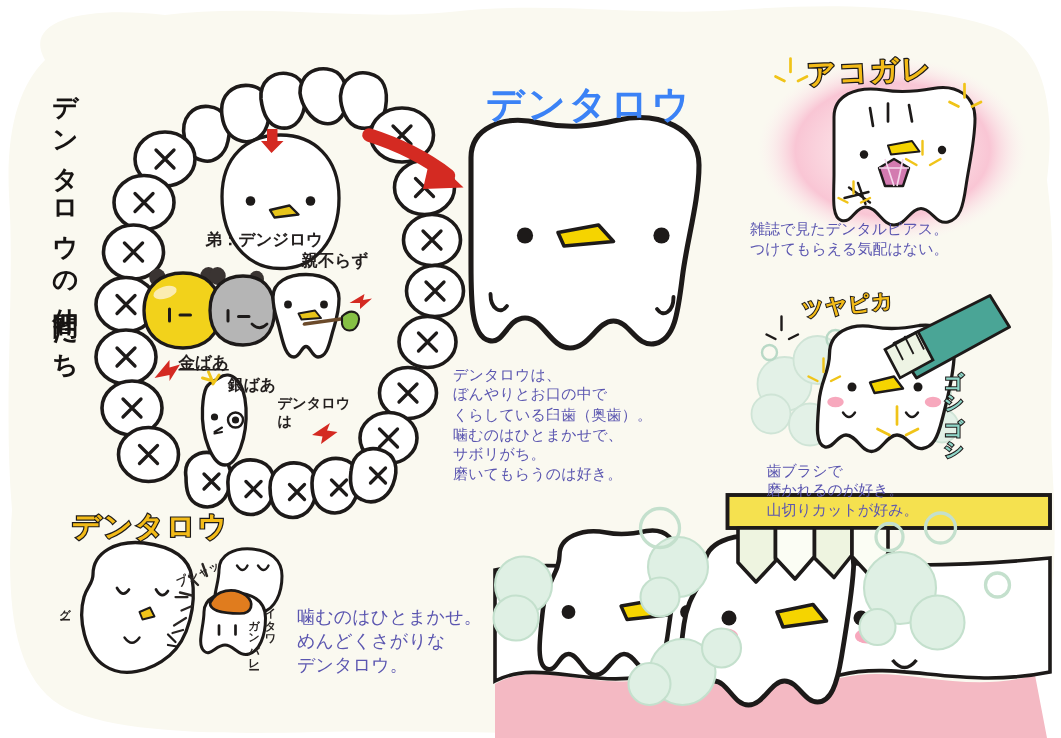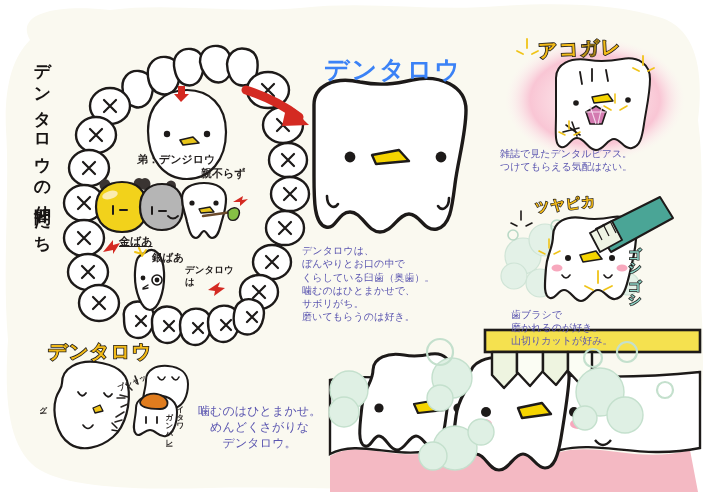--- a/index.html
+++ b/index.html
@@ -385,17 +385,17 @@
   <div class="txt sfx-yellow" style="left:48px; top:340px;">デンタロウ</div>
 
   <div class="txt sfx-tiny" style="left:117px; top:379px; transform:rotate(-24deg);">プシャッ</div>
 
   <div class="txt sfx-tiny-v" style="left:38px; top:400px; height:26px;">グー</div>
 
   <div class="txt sfx-tiny-v" style="left:175px; top:400px; height:24px;">イタワ</div>
 
   <div class="txt sfx-tiny-v" style="left:164px; top:408px; height:38px;">ガンバレー</div>
 
-  <div class="txt desc-main" style="left:198px; top:404px; font-size:12px;text-align:center;">噛むのはひとまかせ。
+  <div class="txt desc-main" style="left:198px; top:404px; font-size:12px;">噛むのはひとまかせ。
 めんどくさがりな
 デンタロウ。</div>
 
 </div>
 
 </body></html>

